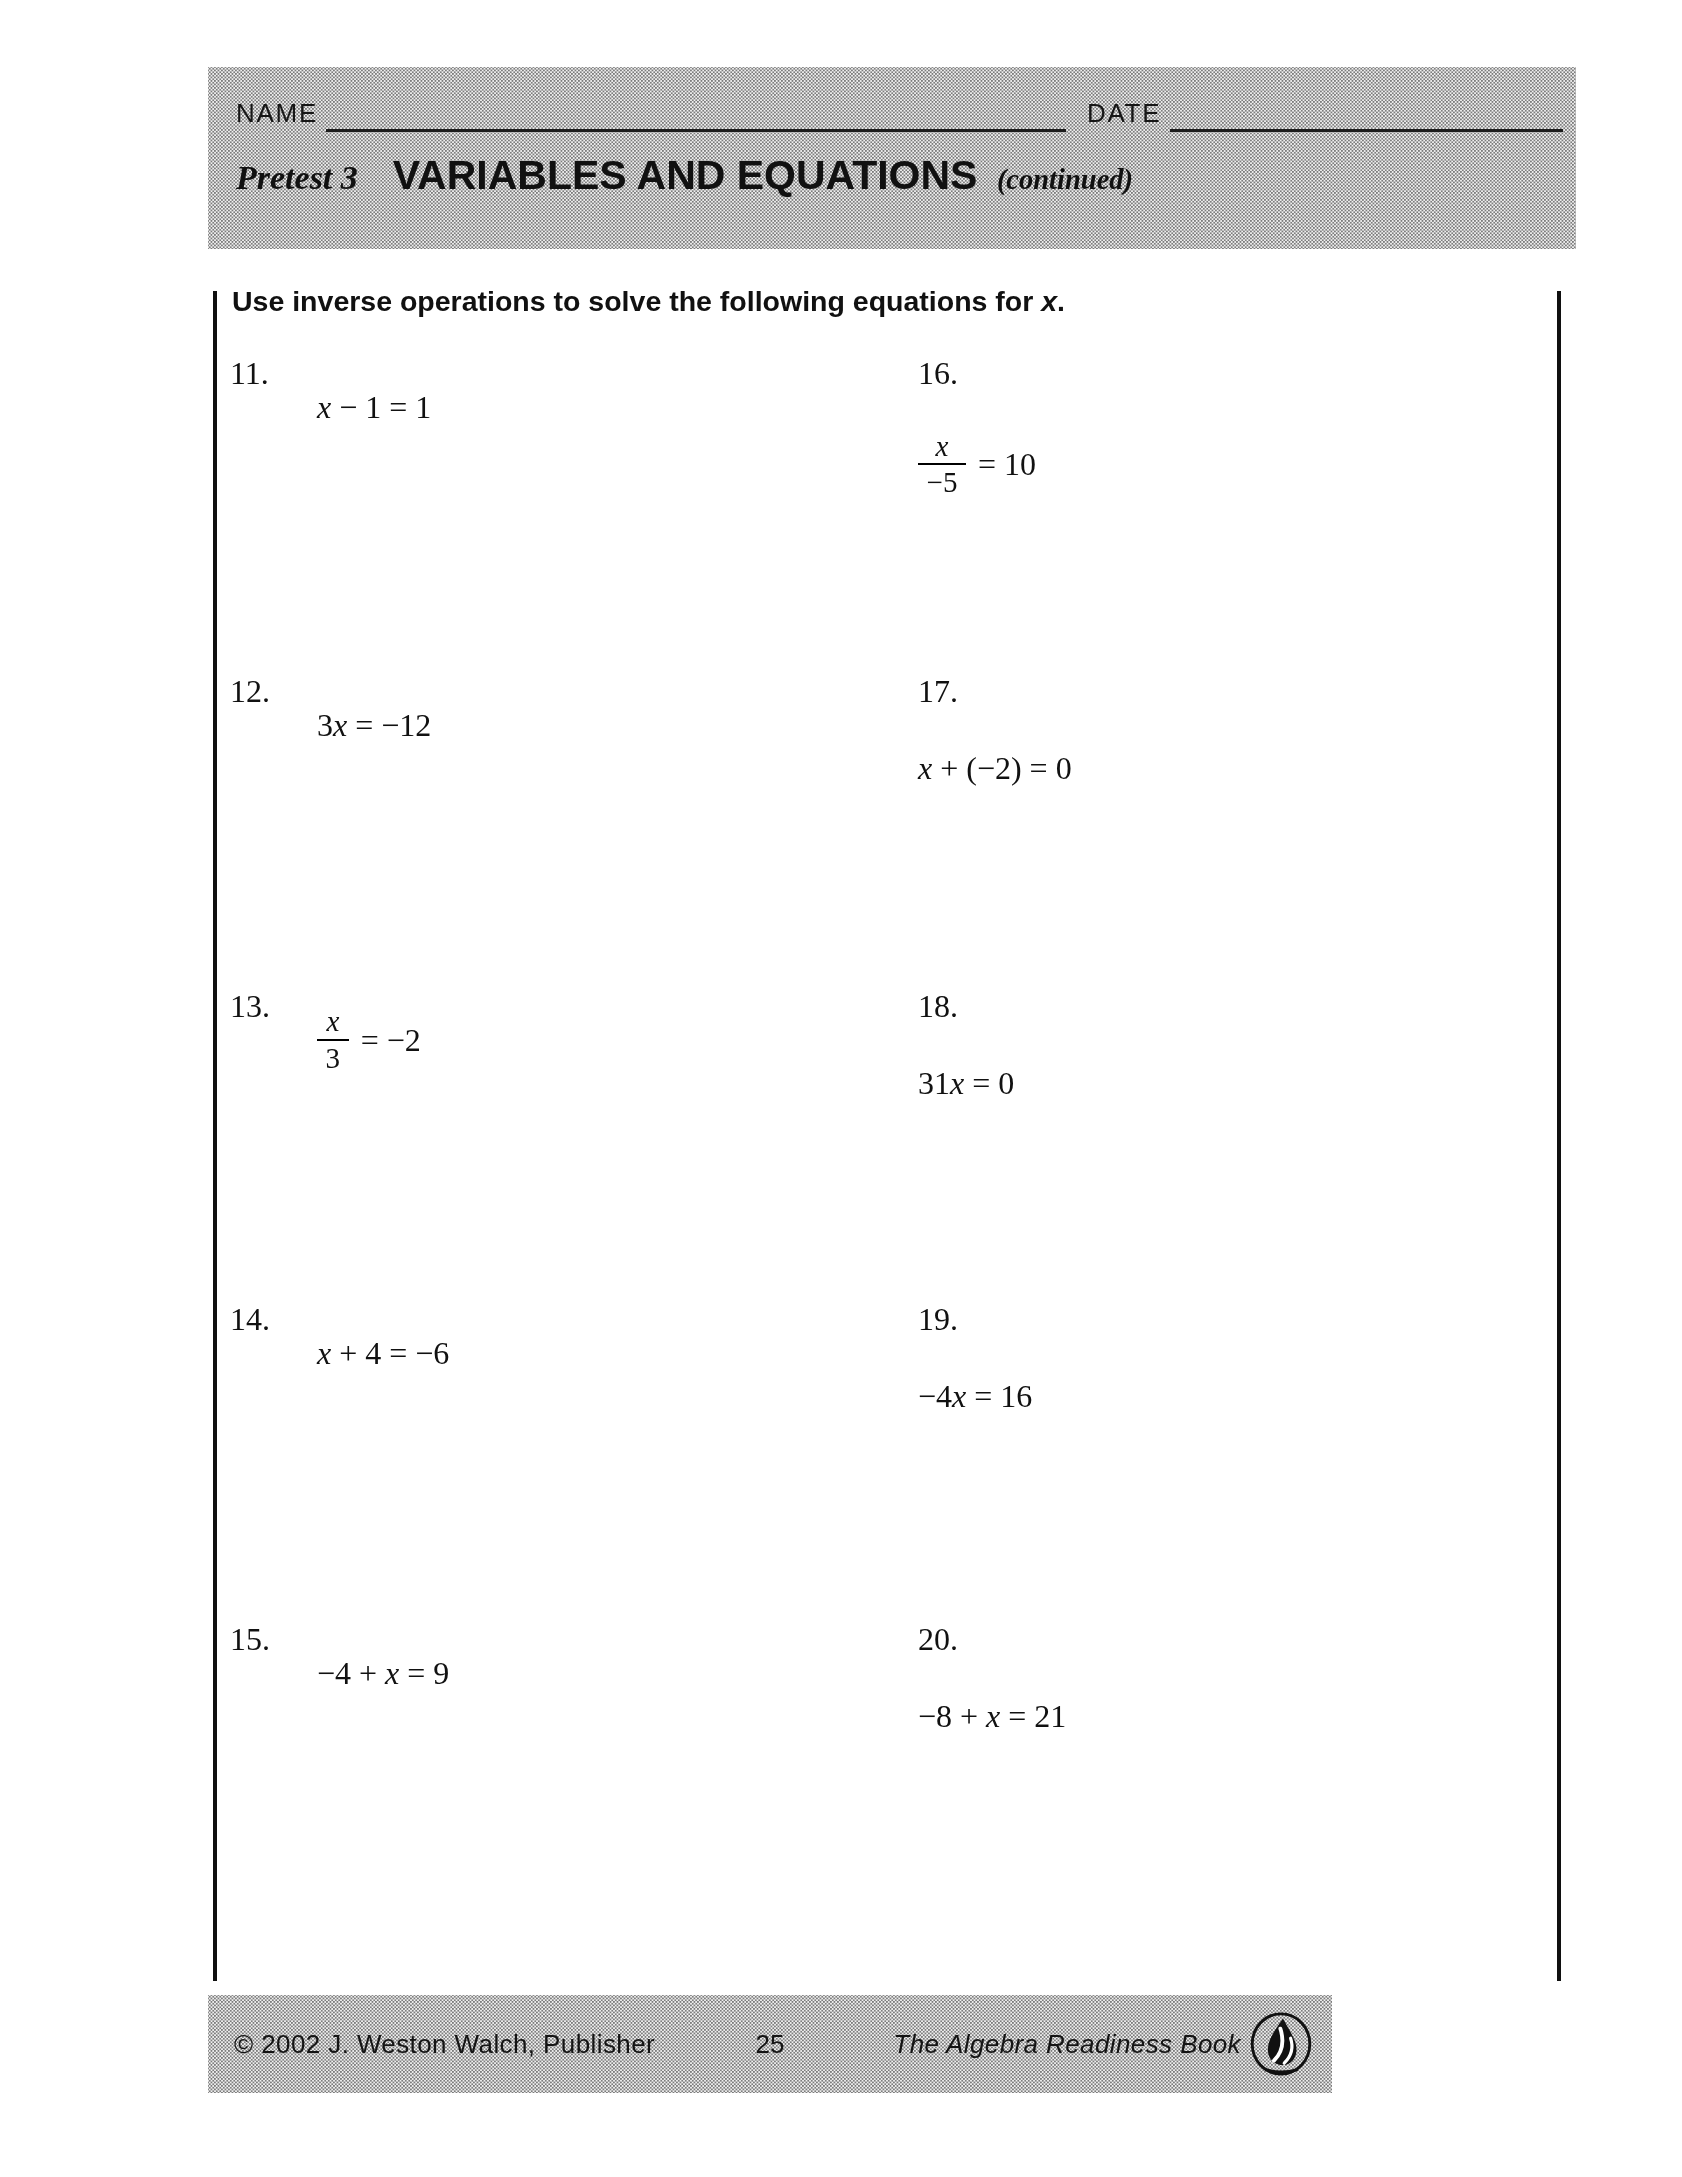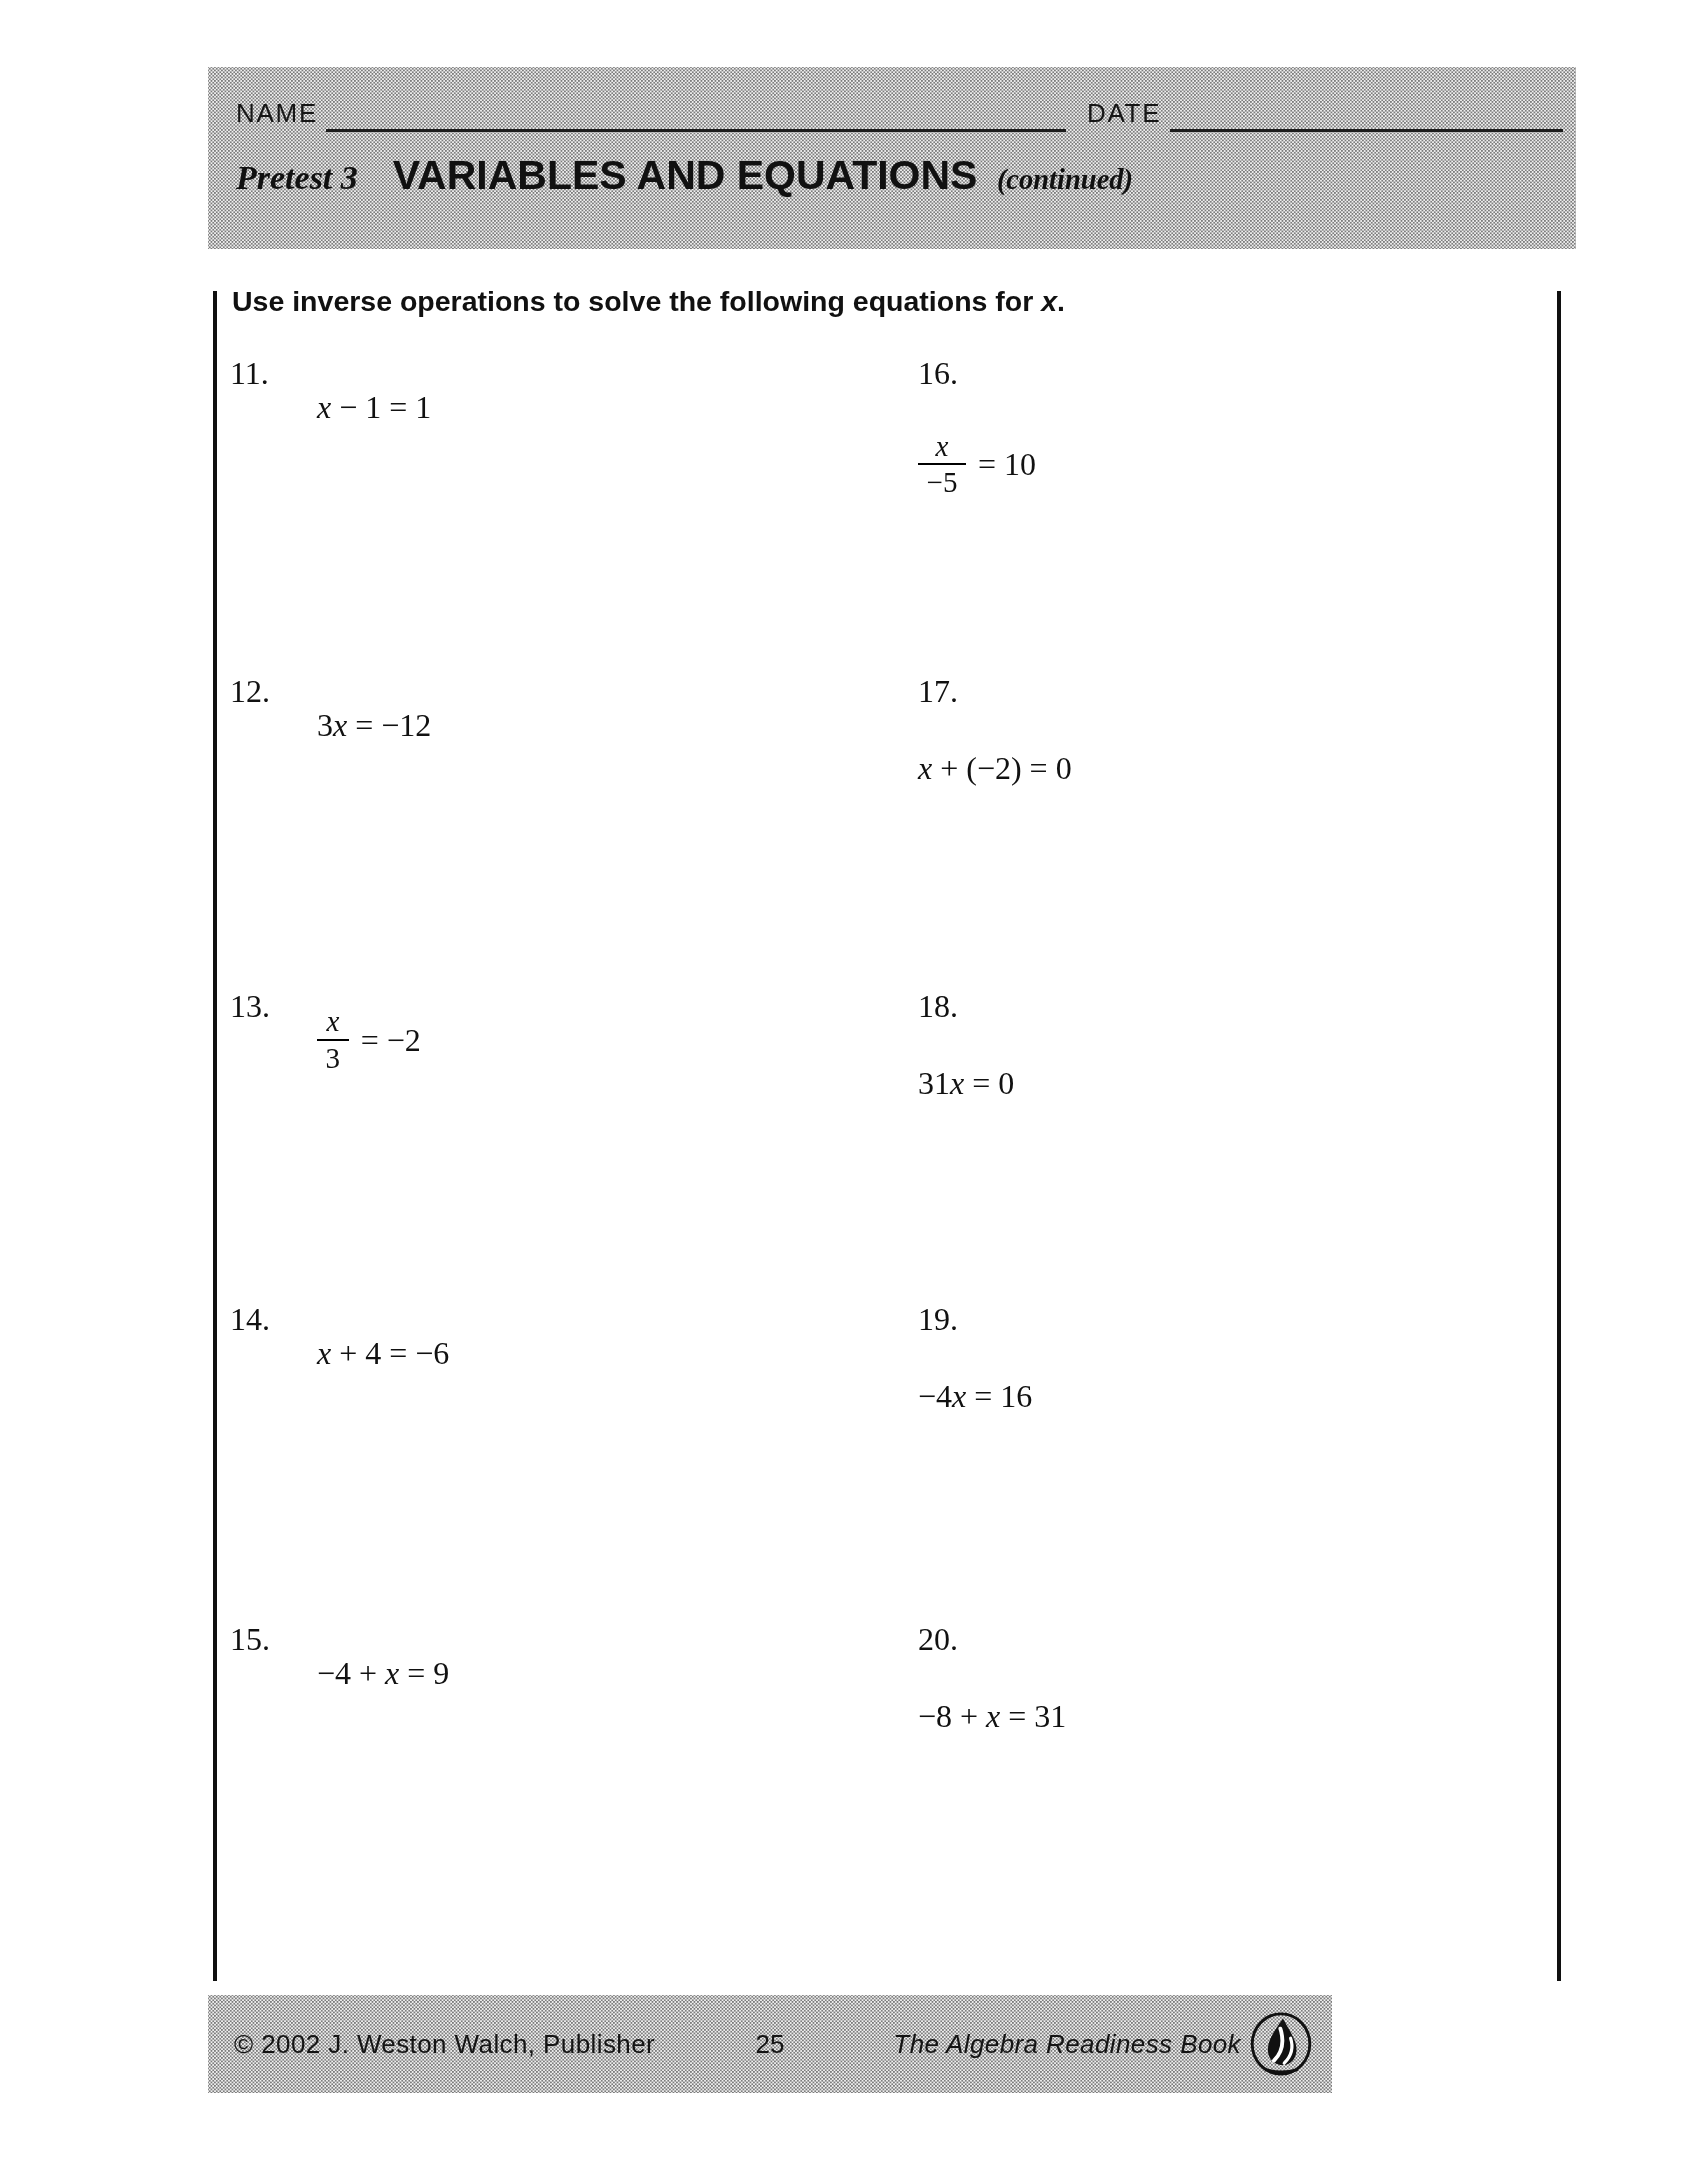--- a/index.html
+++ b/index.html
@@ -145,21 +145,21 @@
     <span class="eq"><span>31</span><span class="v">x</span><span> = 0</span></span>
   </div>
 
   <div class="prob row4 colR">
     <span class="num">19.</span>
     <span class="eq"><span>−4</span><span class="v">x</span><span> = 16</span></span>
   </div>
 
   <div class="prob row5 colR">
     <span class="num">20.</span>
-    <span class="eq"><span>−8 + </span><span class="v">x</span><span> = 31</span></span>
+    <span class="eq"><span>−8 + </span><span class="v">x</span><span> = 21</span></span>
   </div>
 
   <div class="band-footer halftone">
     <span class="f-copy">© 2002 J. Weston Walch, Publisher</span>
     <span class="f-page">25</span>
     <span class="f-right">
       <span class="f-book">The Algebra Readiness Book</span>
       <svg class="f-logo" width="64" height="66" viewBox="0 0 100 100">
         <ellipse cx="50" cy="50" rx="45" ry="47" fill="none" stroke="#111" stroke-width="4.5"></ellipse>
         <path d="M53 10 C38 32 27 47 30 64 C32 76 42 83 52 83 C64 83 73 74 74 62 C76 47 65 32 53 10 Z" fill="#111"></path>

